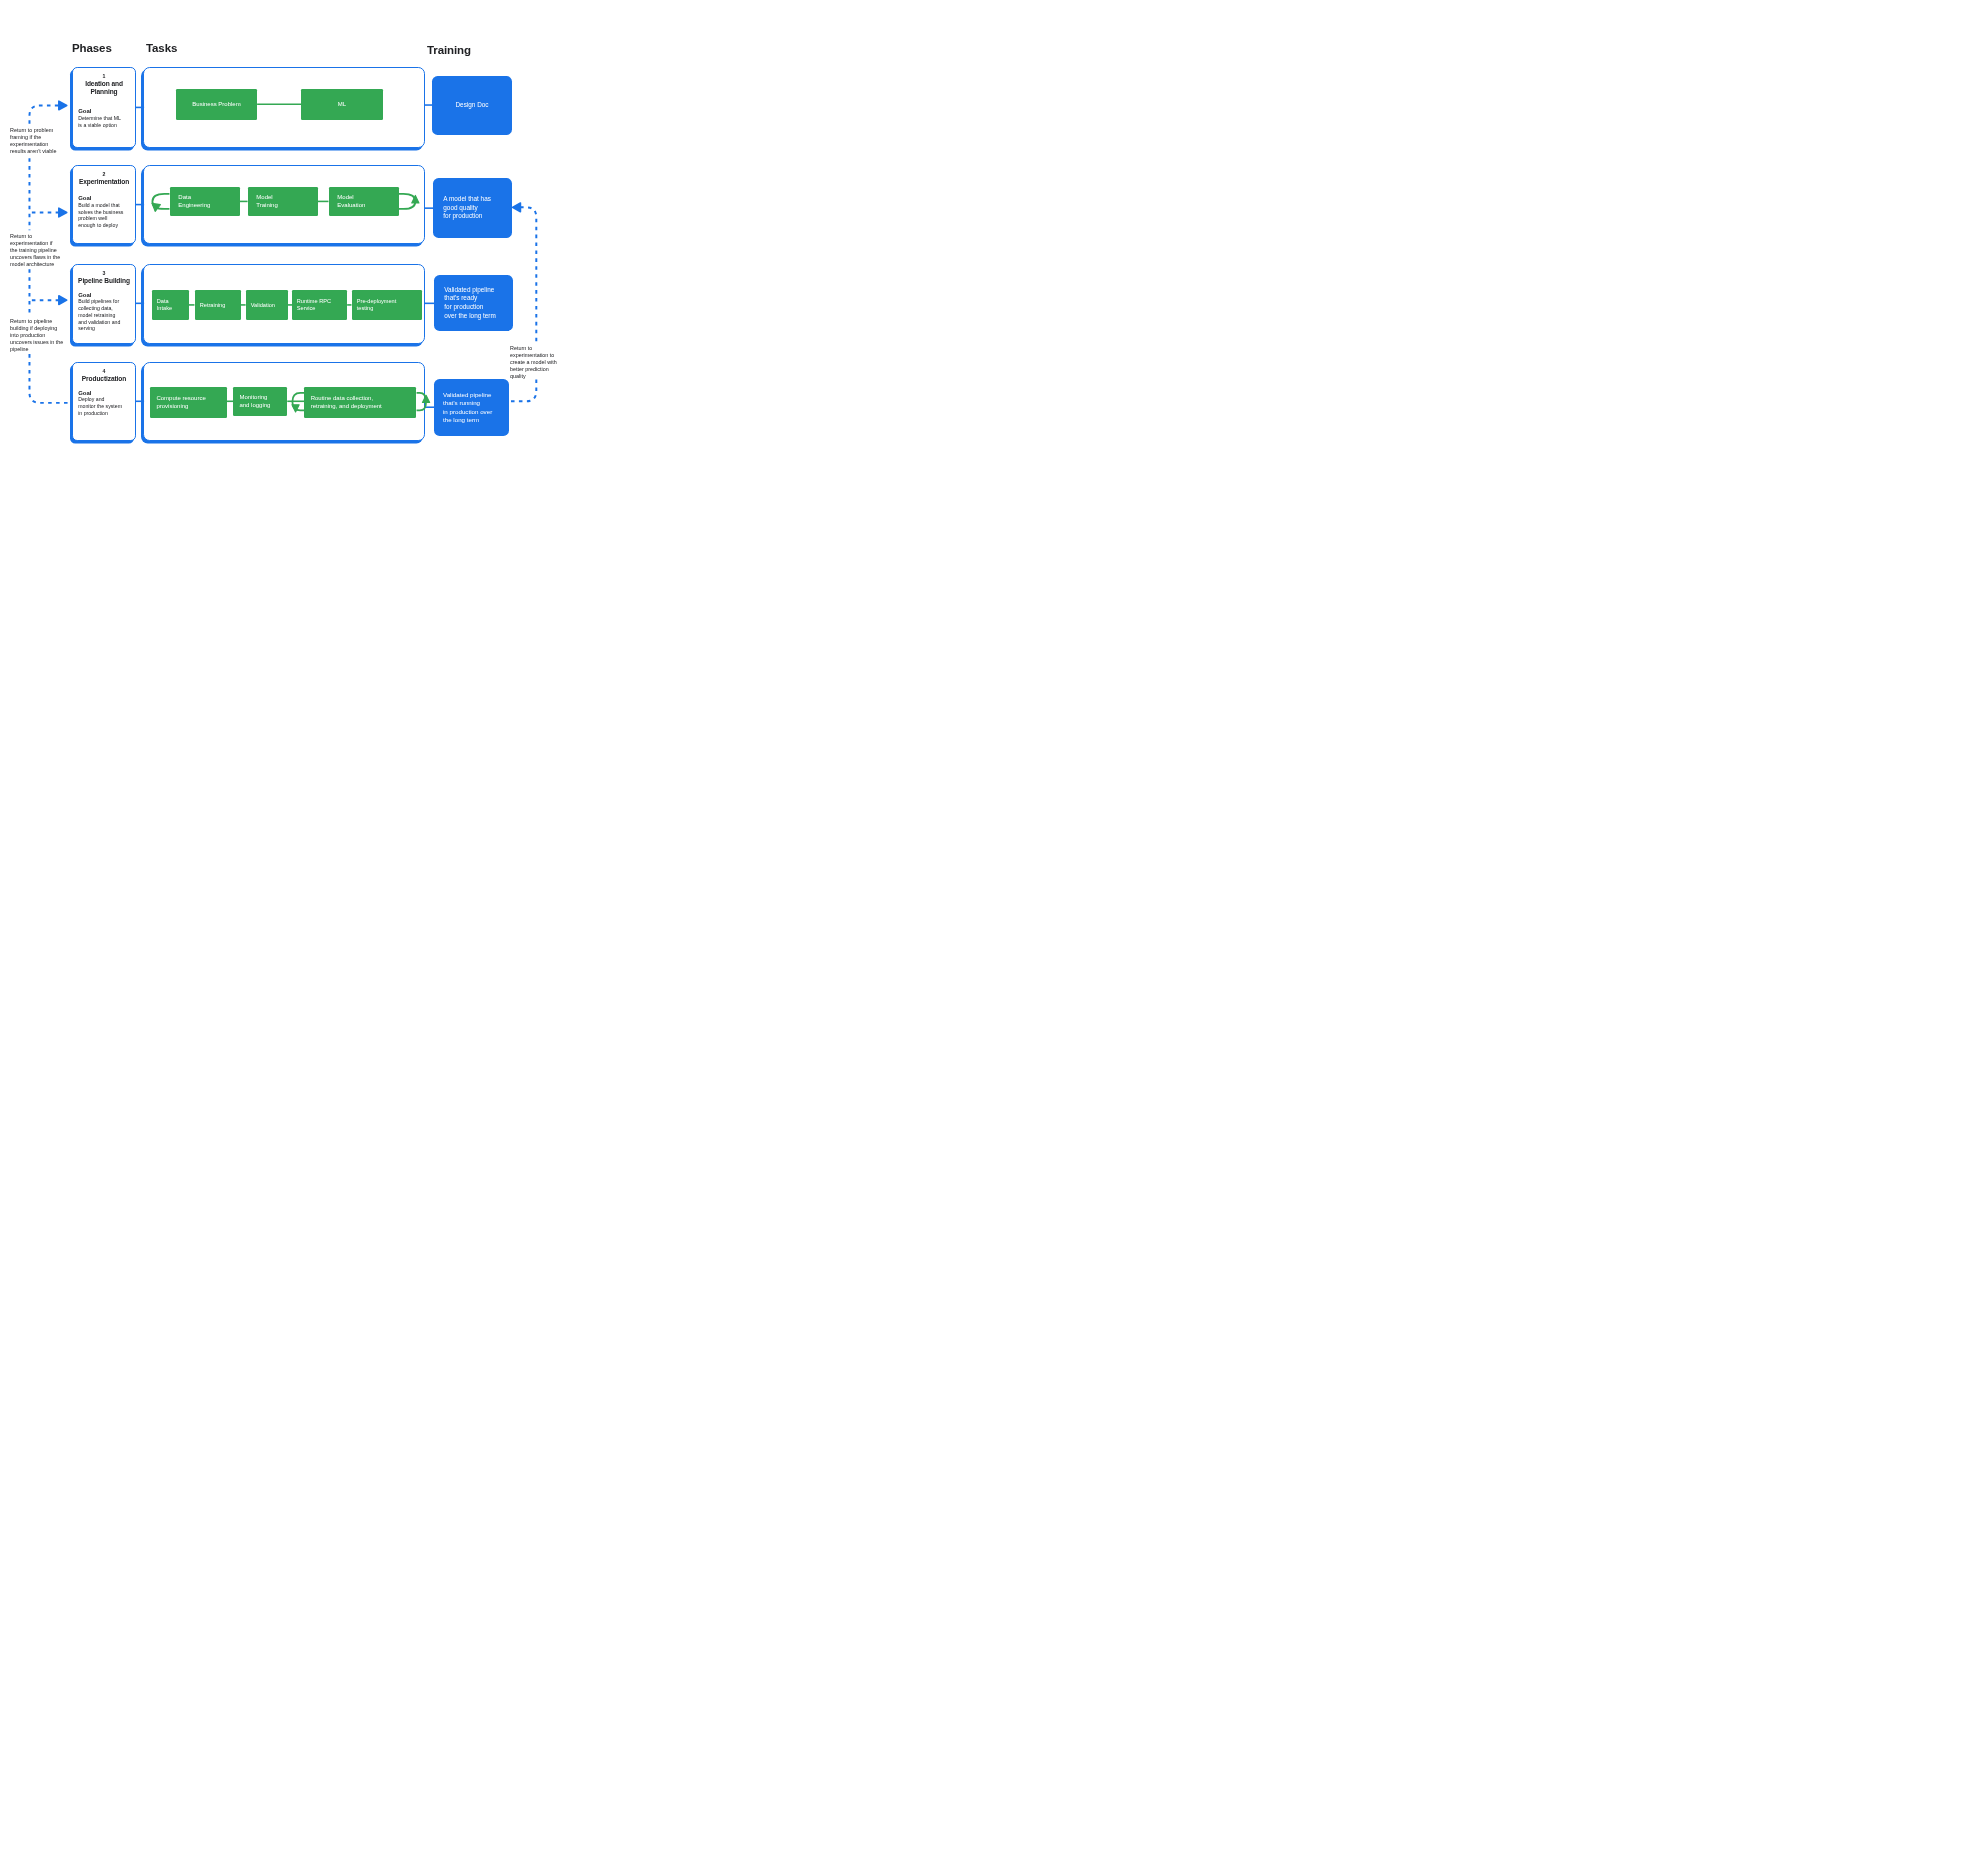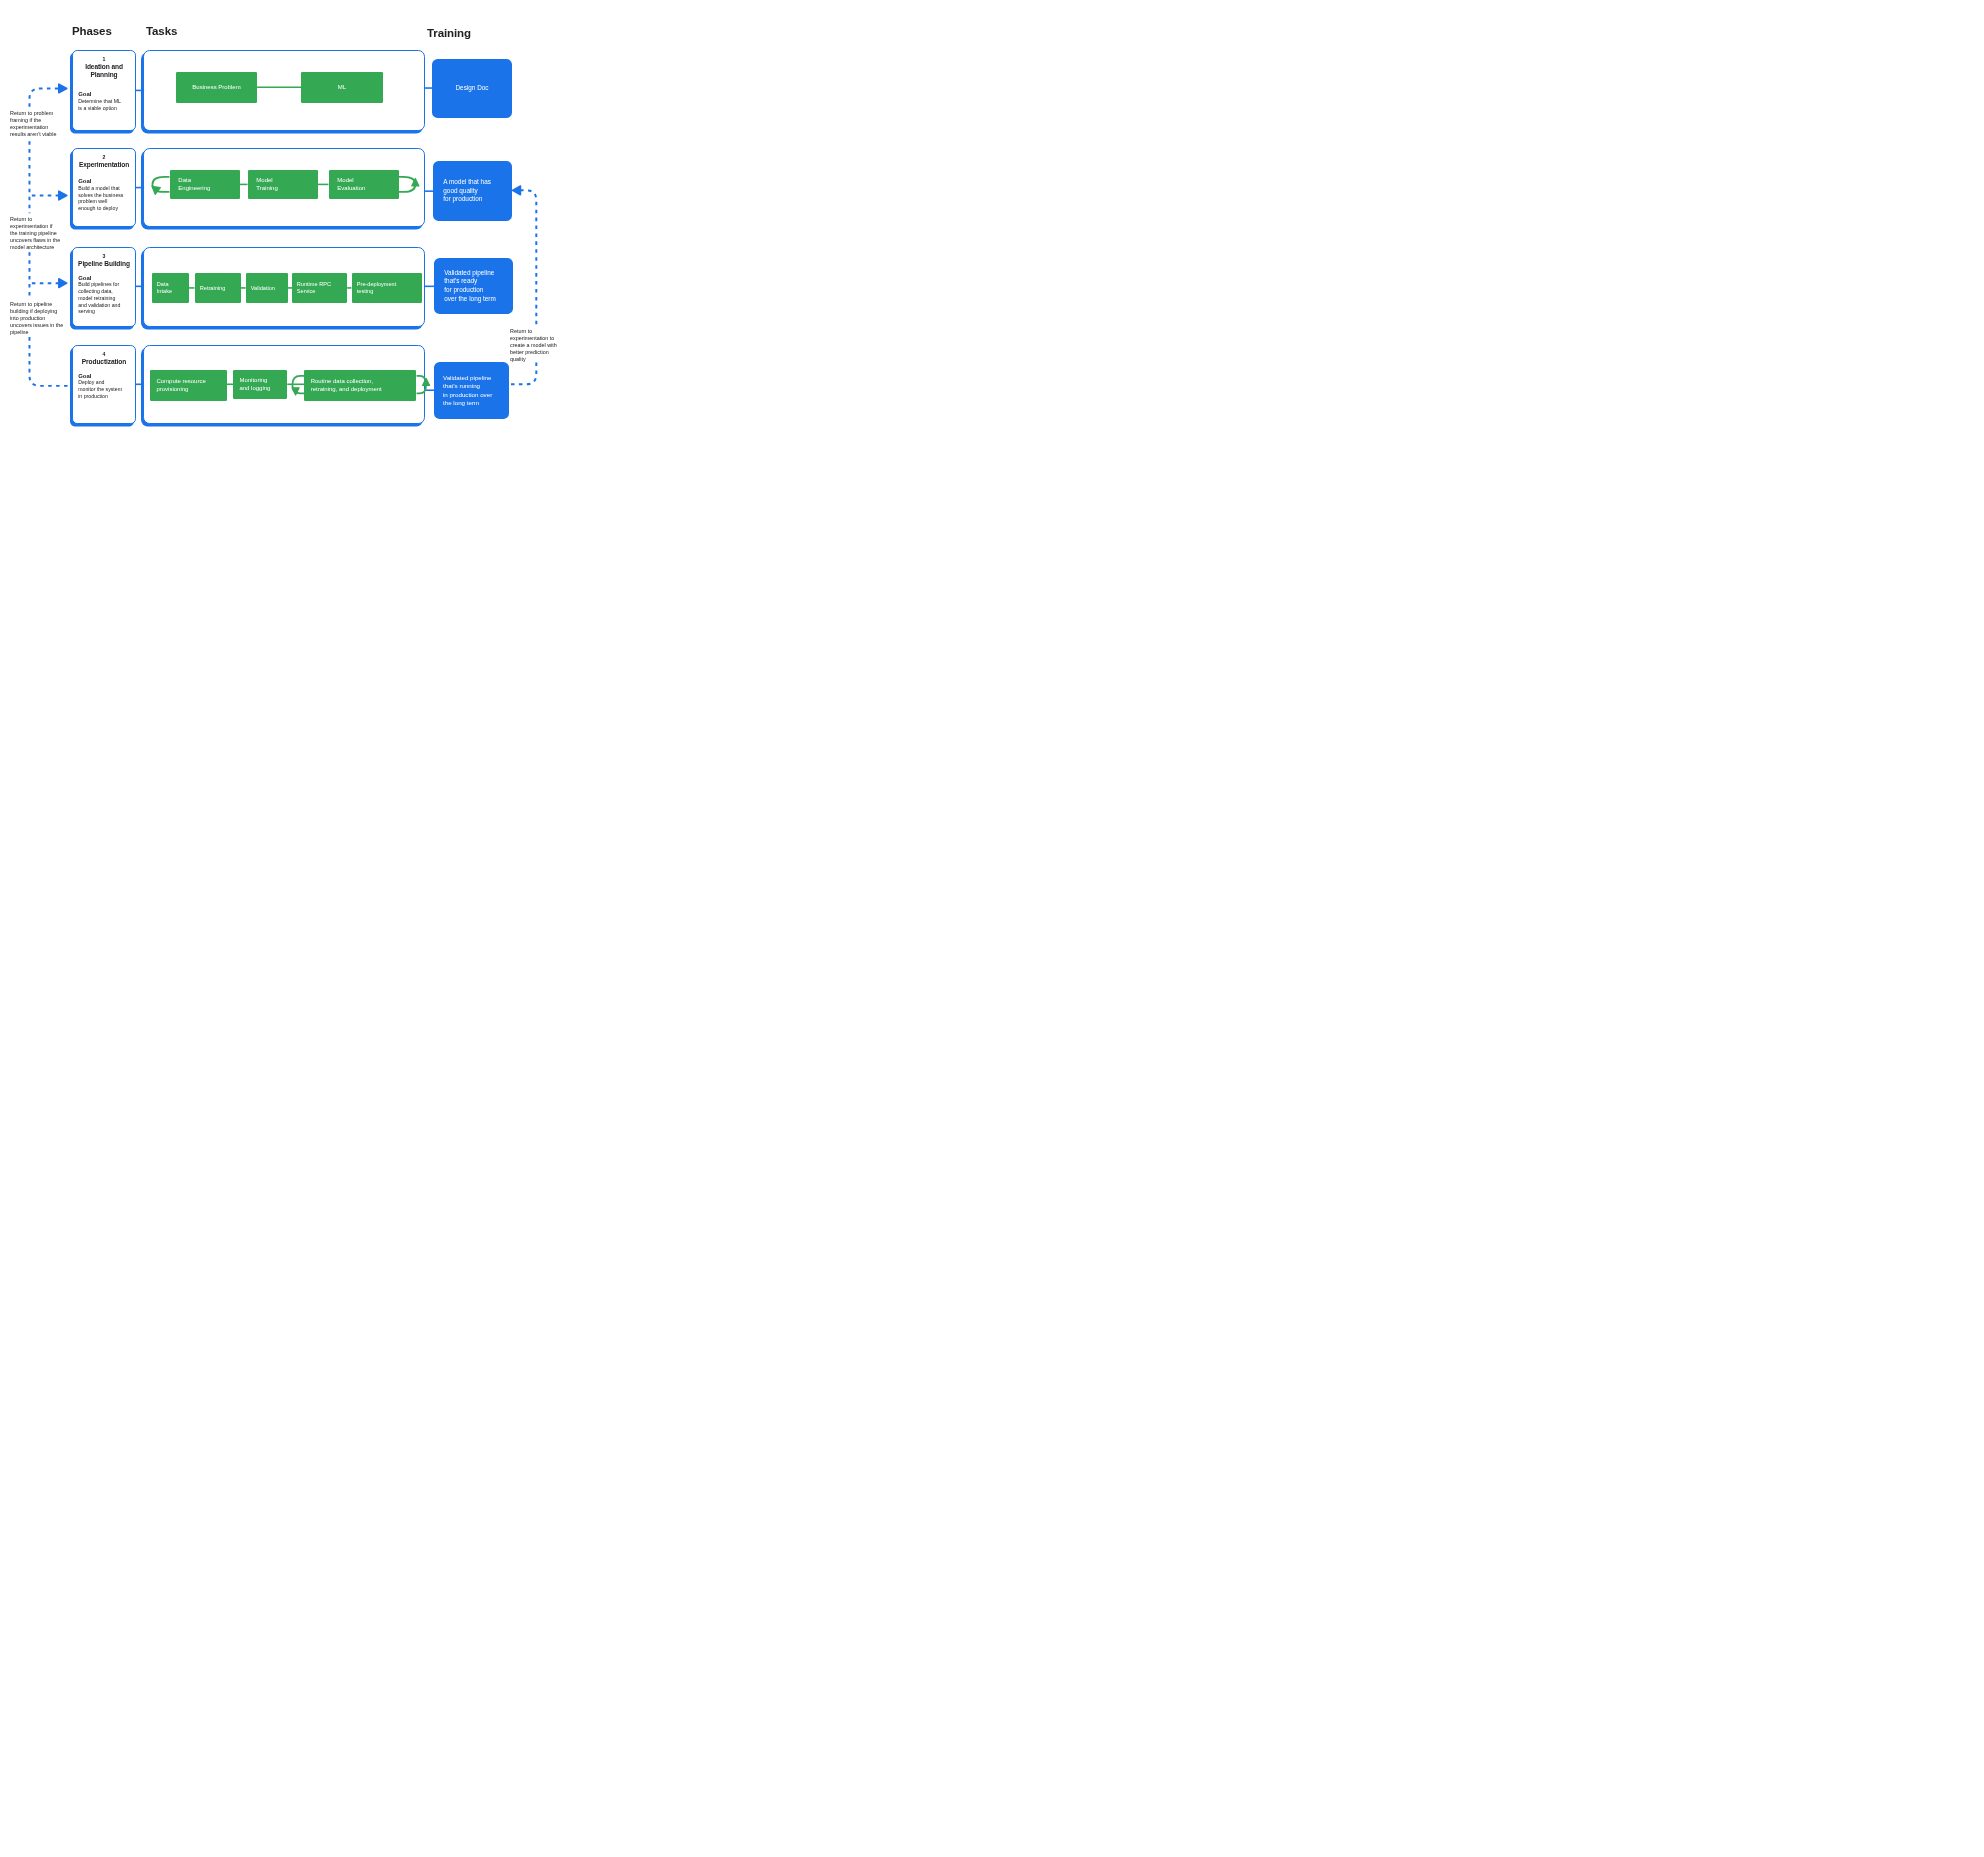--- a/index.html
+++ b/index.html
@@ -1,17 +1,17 @@
 <!DOCTYPE html>
 <html style="font-size:6.4px"><head>
 <meta charset="utf-8">
 <style>
   html,body{margin:0;padding:0;background:#ffffff;}
   body{font-family:"Liberation Sans","DejaVu Sans",sans-serif;color:#202124;}
-  #canvas{position:relative;width:563px;height:464px;background:#ffffff;overflow:hidden;}
+  #canvas{position:relative;width:563px;height:464px;background:#ffffff;overflow:hidden;margin-top:17px;}
 
   .hdr{position:absolute;font-size:11.5px;font-weight:700;color:#202124;letter-spacing:-0.1px;}
   #hdr-phases{left:72px;top:25.4px;}
   #hdr-tasks{left:146px;top:25.4px;text-align:center;}
   #hdr-outcomes{left:427px;top:27px;}
 
   .phase-card{position:absolute;left:72px;width:64px;background:#fff;
     border:1px solid #1a73e8;border-radius:5.2px;box-shadow:-2px 2.4px 0 #1a73e8;
     box-sizing:border-box;z-index:2;}
   .pc1{top:50px;height:81px;}

